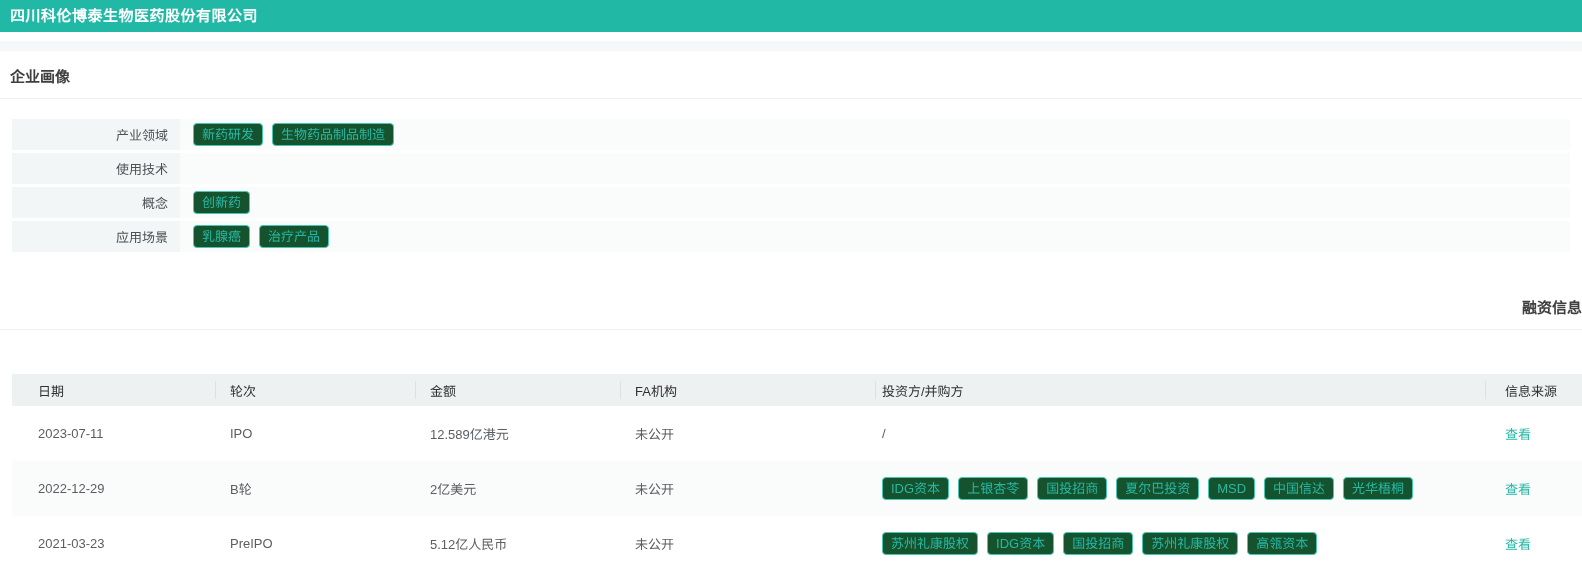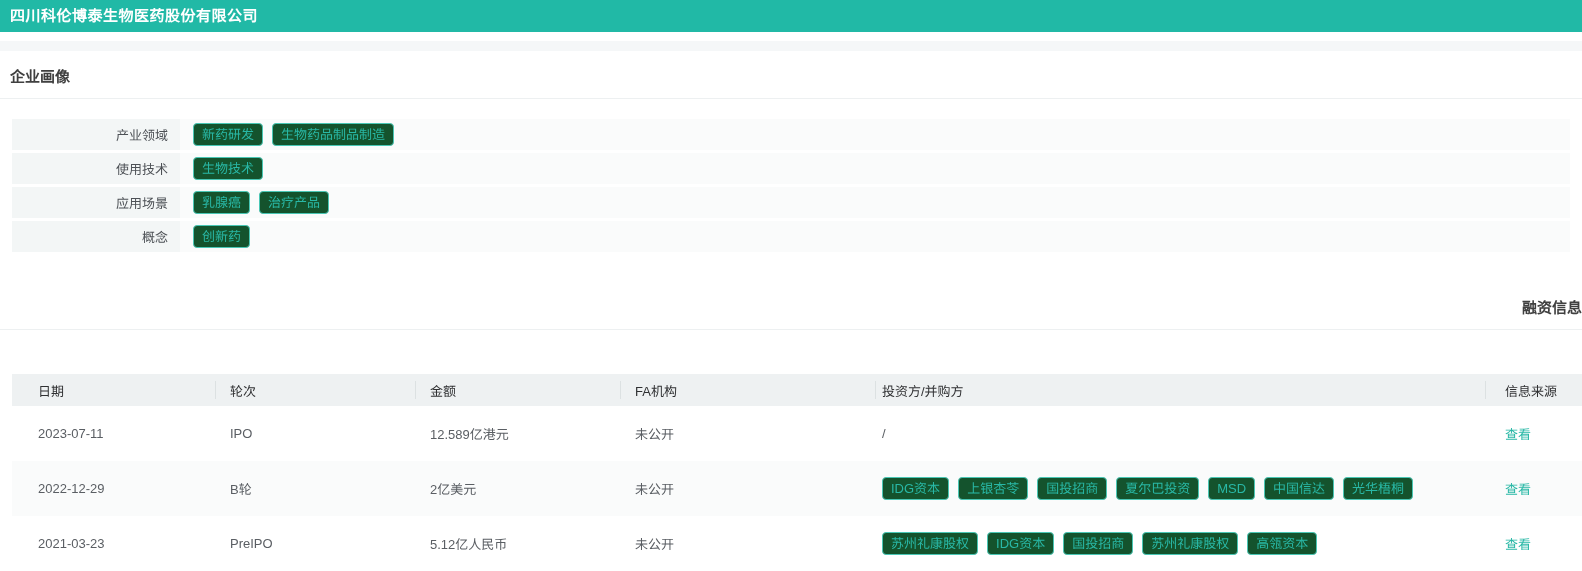--- a/index.html
+++ b/index.html
@@ -145,37 +145,34 @@
   <div class="portrait-row">
     <div class="portrait-label">产业领域</div>
     <div class="portrait-tags">
           <span class="tag">新药研发</span>
           <span class="tag">生物药品制品制造</span>
         </div>
   </div>
 
   <div class="portrait-row">
     <div class="portrait-label">使用技术</div>
+  </div>
+
+  <div class="portrait-row">
+    <div class="portrait-label">概念</div>
     <div class="portrait-tags">
-          <span class="tag">生物技术</span>
+          <span class="tag">创新药</span>
         </div>
   </div>
 
   <div class="portrait-row">
     <div class="portrait-label">应用场景</div>
     <div class="portrait-tags">
           <span class="tag">乳腺癌</span>
           <span class="tag">治疗产品</span>
-        </div>
-  </div>
-
-  <div class="portrait-row">
-    <div class="portrait-label">概念</div>
-    <div class="portrait-tags">
-          <span class="tag">创新药</span>
         </div>
   </div>
 </div>
 
   <h2 class="section-title second">融资信息</h2>
   <div class="hr"></div>
 
   <table class="financing">
     <colgroup>
       <col style="width:203px">

